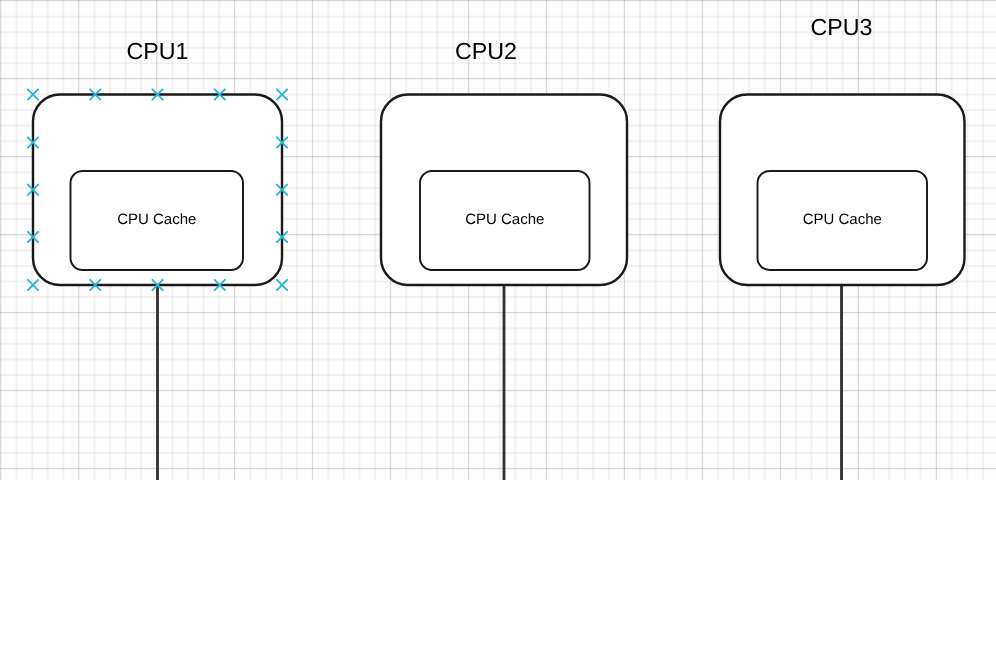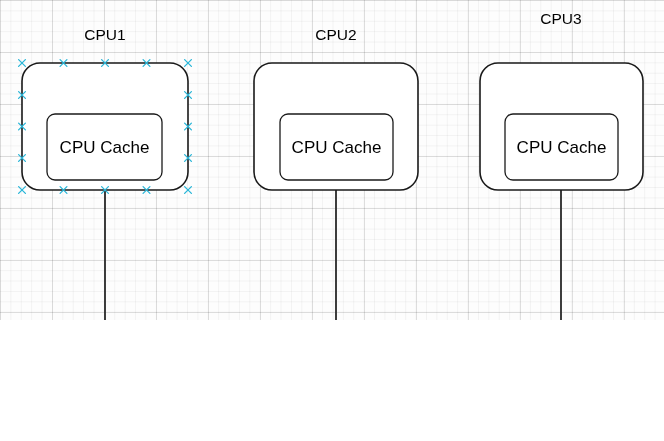--- a/index.html
+++ b/index.html
@@ -56,21 +56,21 @@
     position: absolute;
     color: #000000;
     font-family: "Liberation Sans", sans-serif;
     font-size: 15.5px;
     line-height: 1;
     white-space: nowrap;
     text-align: center;
     transform: translate(-50%, -50%);
     pointer-events: none;
   }
-  .lbl-cache { font-size: 17px; }
+  .lbl-cache { font-size: 10px; }
   .lbl-mem   { font-size: 15.5px; }
 </style>
 </head>
 <body>
 
 <div id="canvas">
 
   <svg id="svg-layer" viewBox="0 0 664 441" xmlns="http://www.w3.org/2000/svg">
 
     <g>
@@ -172,20 +172,20 @@
           <line x1="184.6" y1="186.6" x2="191.4" y2="193.4" stroke="#29b6d8" stroke-width="1.3" stroke-linecap="round"></line>
           <line x1="191.4" y1="186.6" x2="184.6" y2="193.4" stroke="#29b6d8" stroke-width="1.3" stroke-linecap="round"></line>
         </g>
       </g>
 
   </svg>
 
   <div class="lbl" style="left:105px; top:35px;">CPU1</div>
   <div class="lbl lbl-cache" style="left:104.5px; top:147px;">CPU Cache</div>
 
-  <div class="lbl" style="left:336px; top:35px;">CPU2</div>
+  <div class="lbl" style="left:324px; top:35px;">CPU2</div>
   <div class="lbl lbl-cache" style="left:336.5px; top:147px;">CPU Cache</div>
 
   <div class="lbl" style="left:561px; top:19px;">CPU3</div>
   <div class="lbl lbl-cache" style="left:561.5px; top:147px;">CPU Cache</div>
 
 
 </div>
 
 </body></html>

